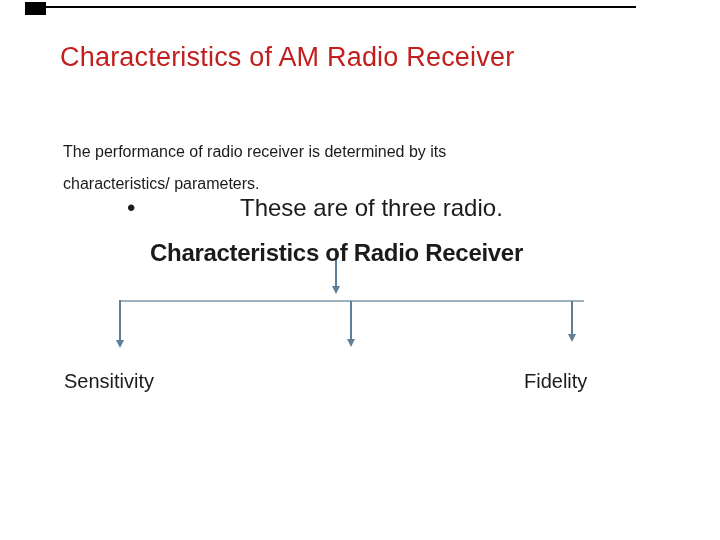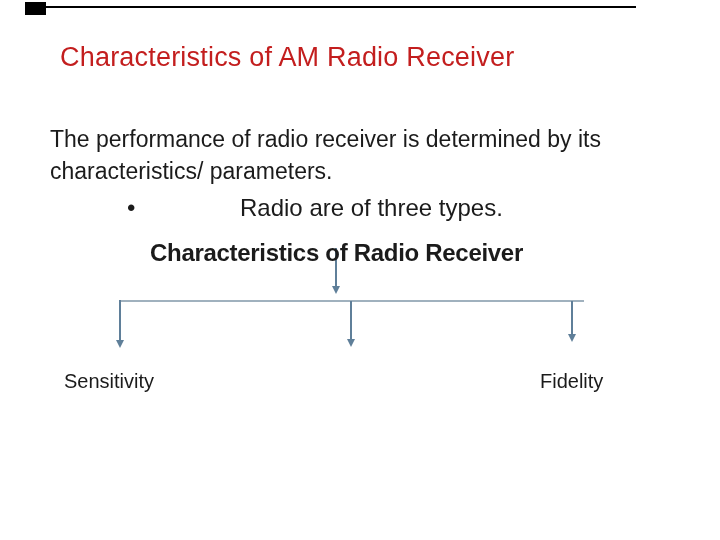--- a/index.html
+++ b/index.html
@@ -37,22 +37,22 @@
     font-size: 27px;
     font-weight: 400;
     letter-spacing: 0.2px;
     color: var(--title-red, #c31e1e);
     white-space: nowrap;
     z-index: 1;
   }
   .body-line {
     position: absolute;
     left: 46px;
-    margin: 4px;
-    font-size: 23px;
+    margin: 17px;
+    font-size: 16px;
     line-height: 30px;
     white-space: nowrap;
     z-index: 1;
   }
   .body-line.line1 { top: 120px; }
   .body-line.line2 { top: 152px; }
   .bullet-marker {
     position: absolute;
     left: 127px; top: 193px;
     font-size: 24px;
@@ -101,37 +101,37 @@
     position: absolute;
     top: 362px;
     margin: 4px;
     font-size: 20px;
     line-height: 30px;
     white-space: nowrap;
     z-index: 1;
   }
   .node-sensitivity { left: 60px; }
   .node-selectivity { left: 264px; }
-  .node-fidelity    { left: 536px; }
+  .node-fidelity    { left: 520px; }
 </style>
 </head>
 <body>
 
 <div class="slide">
 
   <div class="artifact-block"></div>
   <div class="artifact-line"></div>
 
   <h1 class="title">Characteristics of AM Radio Receiver</h1>
 
   <p class="body-line line1">The performance of radio receiver is determined by its</p>
   <p class="body-line line2">characteristics/ parameters.</p>
 
   <span class="bullet-marker">•</span>
-  <span class="bullet-text">Radio are of three types.</span>
+  <span class="bullet-text">These are of three radio.</span>
 
   <h2 class="diagram-heading">Characteristics of Radio Receiver</h2>
 
   <svg class="connectors" viewBox="0 0 720 540" xmlns="http://www.w3.org/2000/svg" aria-hidden="true">
 
     <line class="connector-line" x1="336" y1="248" x2="336" y2="287"></line>
     <polygon class="arrowhead" points="336,294 332,286 340,286"></polygon>
 
     <line class="connector-rail" x1="120" y1="301" x2="584" y2="301"></line>
 

